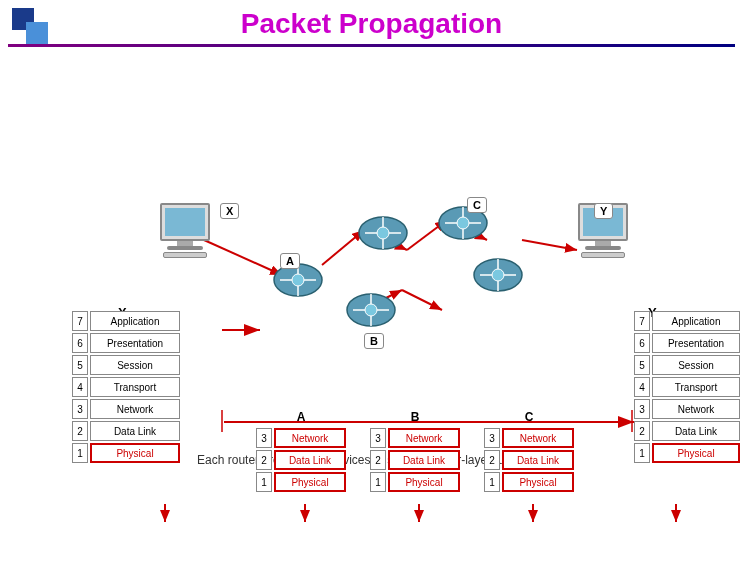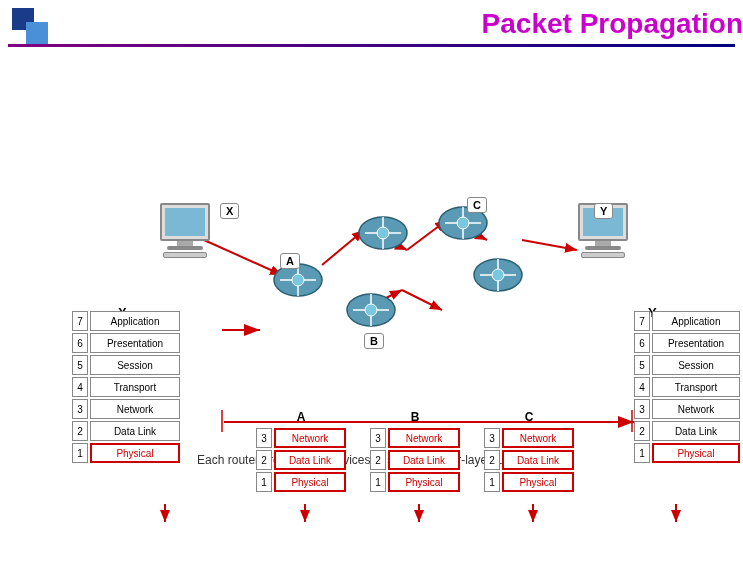--- a/index.html
+++ b/index.html
@@ -7,21 +7,21 @@
       width: 743px;
       height: 579px;
       background: white;
       font-family: Arial, sans-serif;
       overflow: hidden;
       position: relative;
     }
 
     
     .header {
-      text-align: right;
+      text-align: center;
       padding: 8px 0 4px 0;
       position: relative;
     }
     .header-title {
       font-size: 28px;
       font-weight: bold;
       color: #cc00cc;
     }
     .header-logo {
       position: absolute;

